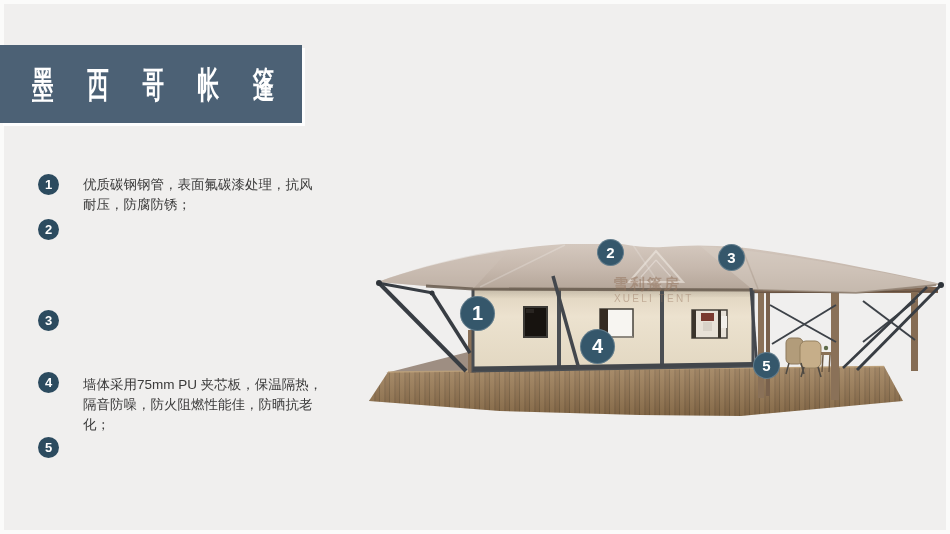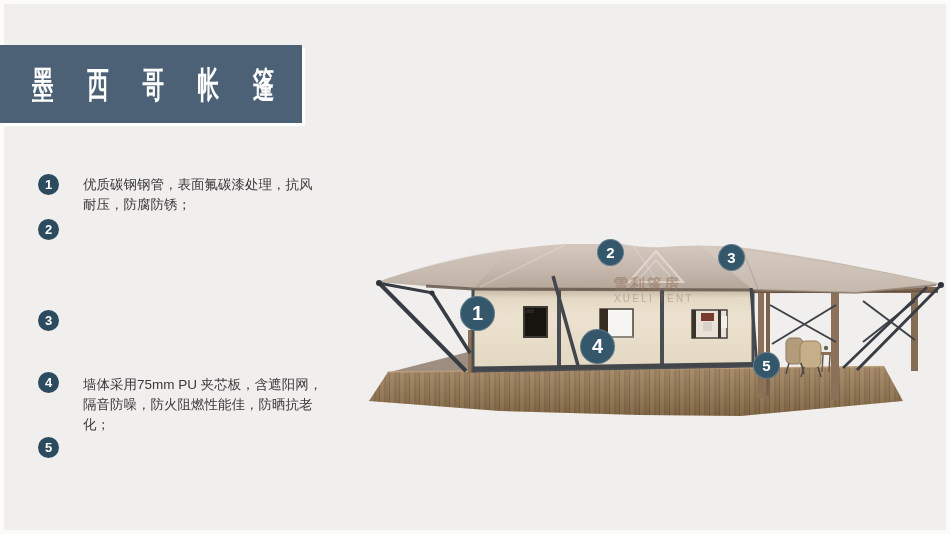--- a/index.html
+++ b/index.html
@@ -197,21 +197,21 @@
 
   <div class="lnum" style="top:174px">1</div>
   <div class="ltext" style="top:175px">优质碳钢钢管，表面氟碳漆处理，抗风
 耐压，防腐防锈；</div>
 
   <div class="lnum" style="top:219px">2</div>
 
   <div class="lnum" style="top:310px">3</div>
 
   <div class="lnum" style="top:372px">4</div>
-  <div class="ltext" style="top:375px">墙体采用75mm PU 夹芯板，含遮阳网，
+  <div class="ltext" style="top:375px">墙体采用75mm PU 夹芯板，保温隔热，
 隔音防噪，防火阻燃性能佳，防晒抗老
 化；</div>
 
   <div class="lnum" style="top:437px">5</div>
 
   <div class="co co-lg" style="left:460px;top:296px">1</div>
   <div class="co co-sm" style="left:597px;top:239px">2</div>
   <div class="co co-sm" style="left:718px;top:244px">3</div>
   <div class="co co-lg" style="left:580px;top:329px">4</div>
   <div class="co co-sm" style="left:753px;top:352px">5</div>

